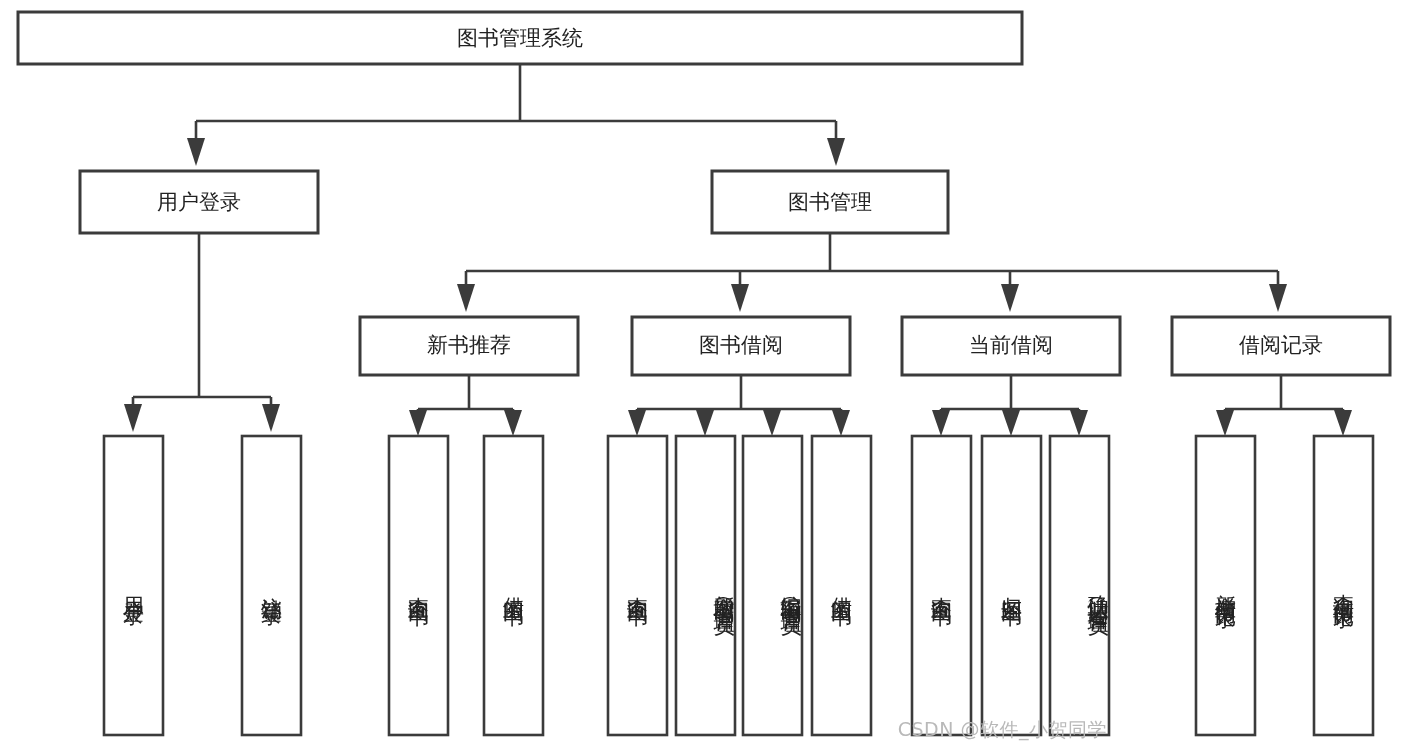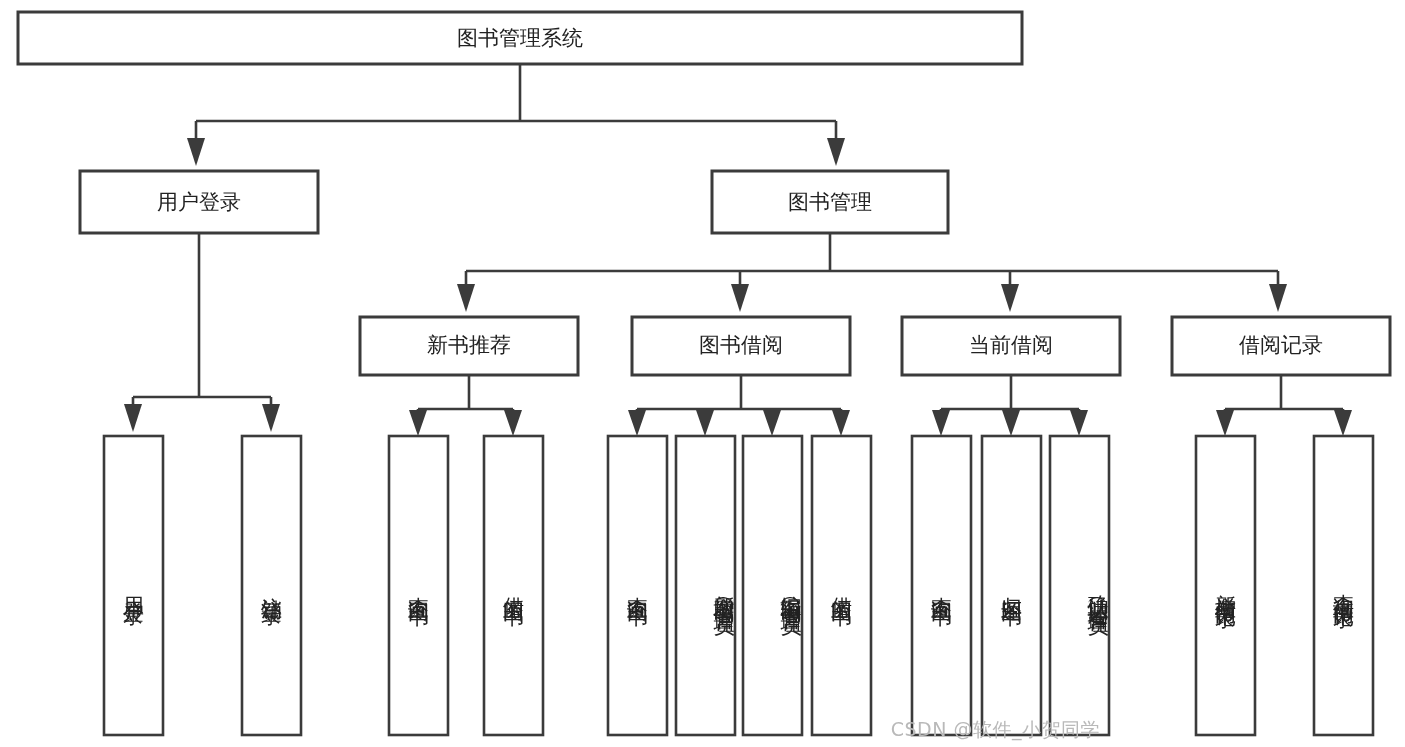--- a/index.html
+++ b/index.html
@@ -64,21 +64,21 @@
     color: #222222;
     white-space: nowrap;
     text-align: center;
     display: flex;
     align-items: center;
     justify-content: center;
     pointer-events: none;
   }
   .watermark {
     position: absolute;
-    right: 19px;
+    right: 12px;
     bottom: 4px;
     font-family: "DejaVu Sans", "Liberation Sans", sans-serif;
     font-size: 19px;
     color: #b9b9b9;
     white-space: nowrap;
     letter-spacing: 0.5px;
     margin-top: 19px;
   }
 </style>
 </head>

